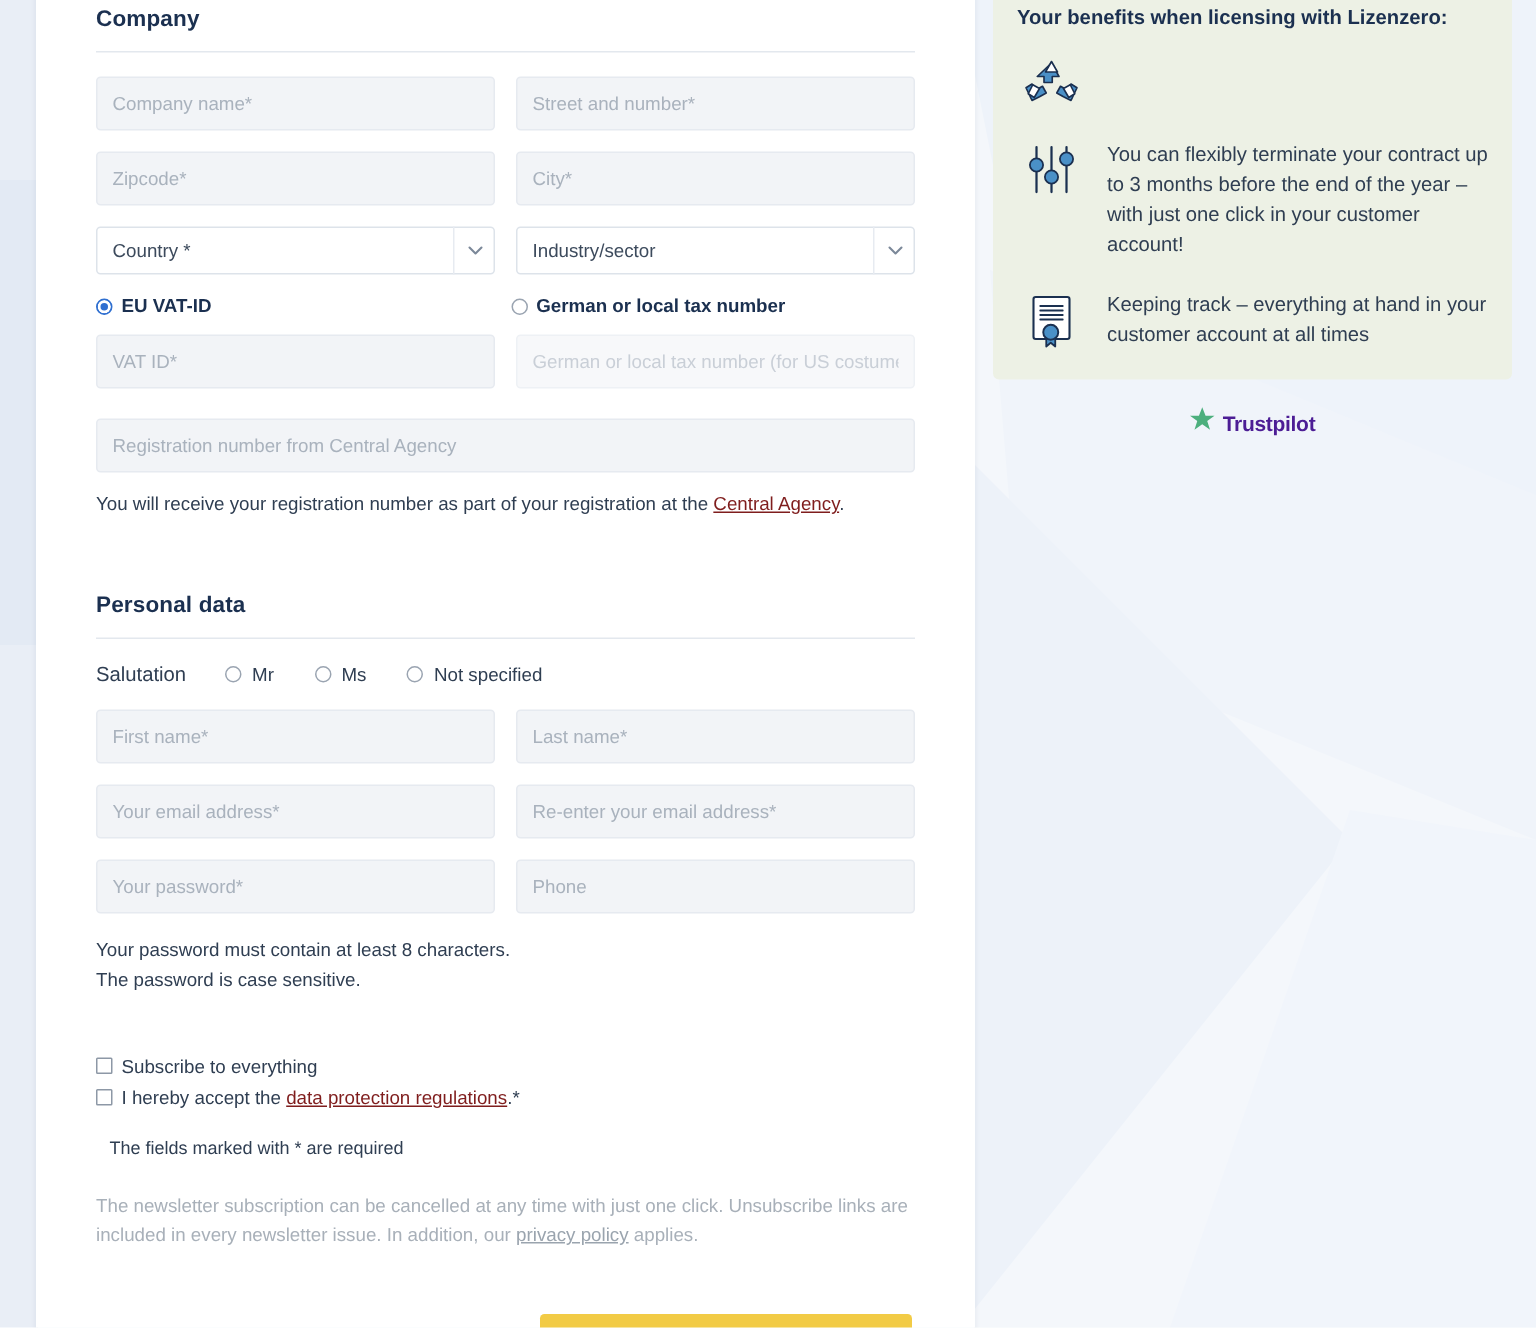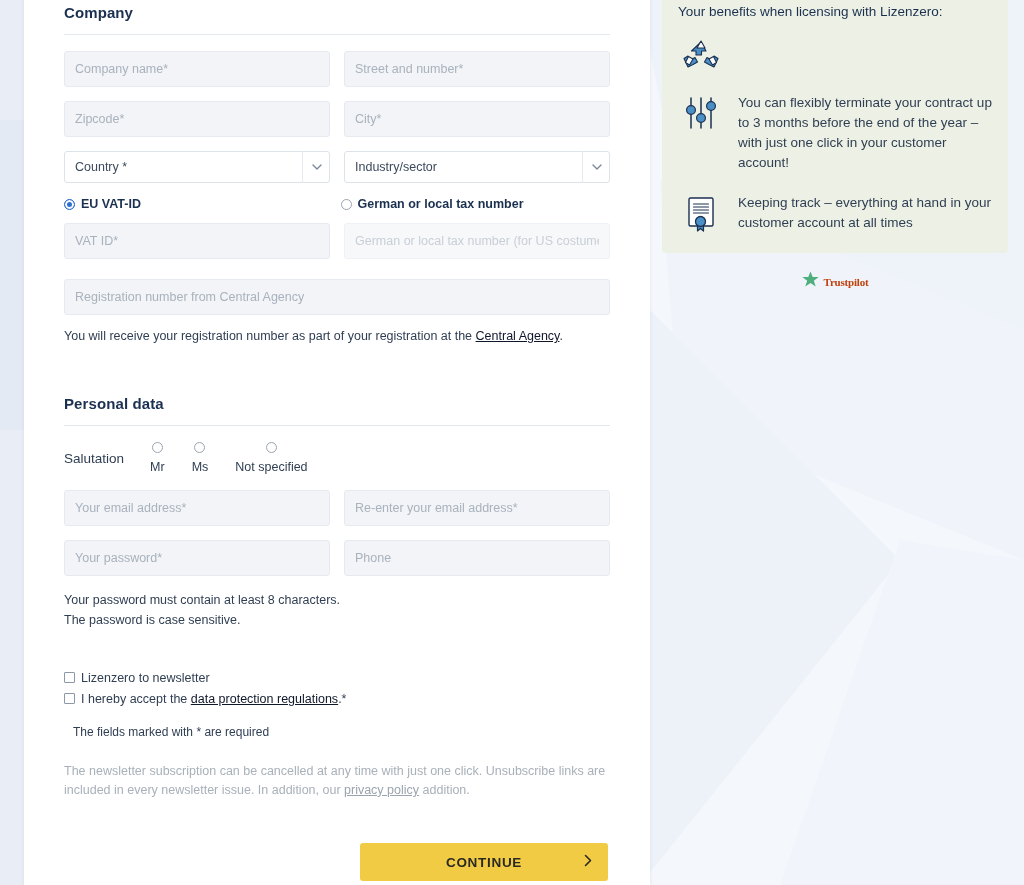--- a/index.html
+++ b/index.html
@@ -108,33 +108,33 @@
   }
   .rad.on { border-color: #2f6fd0; background: #2f6fd0; box-shadow: inset 0 0 0 2px #fff; }
   .rad-lbl { font-size: 12.5px; font-weight: bold; color: #1b3050; }
 
   .helper {
     font-size: 12.5px;
     color: #2f3e52;
     margin-top: 9px;
     margin-bottom: 0;
   }
-  a.link { color: #0f172a; text-decoration: underline; }
+  a.link { color: #7f1d1d; text-decoration: underline; }
   a.link.dim { color: #9aa4ae; }
 
   .spacer-lg { height: 48px; }
 
   
   .salutation {
     display: flex; align-items: center;
     gap: 12px;
     margin-bottom: 16px;
   }
   .sal-label { font-size: 13.5px; color: #2f3e52; margin-right: 14px; }
-  .sal-opt { display: flex; align-items: center; gap: 7px; margin-right: 15px; flex-direction: column; }
+  .sal-opt { display: flex; align-items: center; gap: 7px; margin-right: 15px; }
   .sal-opt .rad { width: 11px; height: 11px; }
   .sal-txt { font-size: 12.5px; color: #2f3e52; }
 
   .pw-note { font-size: 12.5px; color: #2f3e52; line-height: 20px; margin-top: 6px; }
 
   .checks { margin-top: 40px; }
   .check-row { display: flex; align-items: flex-start; gap: 6px; margin-bottom: 5px; }
   .cbx {
     width: 11px; height: 11px; flex: none;
     border: 1px solid #8d98a6; background: #fff; border-radius: 1px;
@@ -172,33 +172,33 @@
   .cta-arrow { position: absolute; right: 16px; top: 50%; transform: translateY(-50%); color: #2a2a22; }
 
   
   .side { position: absolute; left: 662px; top: -10px; width: 346px; }
   .benefits {
     background: #edf1e5;
     border-radius: 4px;
     padding: 14px 16px 18px 16px;
   }
   .benefits-title {
-    font-size: 13.5px; font-weight: normal; color: #1b3050;
+    font-size: 13.5px; font-weight: bold; color: #1b3050;
     margin-bottom: 18px;
   }
   .benefit { display: flex; gap: 14px; margin-bottom: 20px; align-items: flex-start; }
   .benefit:last-child { margin-bottom: 2px; }
   .benefit-icon { width: 46px; flex: none; display: flex; justify-content: center; padding-top: 2px; }
   .benefit-text { font-size: 13.5px; color: #2f3e52; line-height: 20px; }
 
   .trustpilot {
     display: flex; align-items: center; justify-content: center;
     gap: 5px; margin-top: 18px;
   }
-  .tp-name { font-size: 11px; font-weight: bold; color: #c2410c; letter-spacing: -.2px; font-family: Liberation Serif, serif; }
+  .tp-name { font-size: 14px; font-weight: bold; color: #4c1d95; letter-spacing: -.2px; }
 </style>
 </head>
 <body>
 
 <div class="bg-deco">
   <svg width="1024" height="885" viewBox="0 0 1024 885">
     <rect x="0" y="0" width="1024" height="885" fill="#f4f7fb"></rect>
     <polygon points="640,0 1024,0 1024,330 700,300" fill="#eef3fa"></polygon>
     <polygon points="660,180 1024,330 1024,560 680,420" fill="#f0f4fa"></polygon>
     <polygon points="640,300 900,560 640,885" fill="#edf2f9"></polygon>
@@ -297,20 +297,28 @@
         <span class="sal-opt">
           <span class="rad"></span>
           <span class="sal-txt">Ms</span>
         </span>
         <span class="sal-opt">
           <span class="rad"></span>
           <span class="sal-txt">Not specified</span>
         </span>
       </div>
 
+      <div class="row">
+        <div class="col">
+          <input class="field" type="text" placeholder="First name*" style="">
+        </div>
+        <div class="col">
+          <input class="field" type="text" placeholder="Last name*" style="">
+        </div>
+      </div>
 
       <div class="row">
         <div class="col">
           <input class="field" type="text" placeholder="Your email address*" style="">
         </div>
         <div class="col">
           <input class="field" type="text" placeholder="Re-enter your email address*" style="">
         </div>
       </div>
 
@@ -322,32 +330,32 @@
           <input class="field" type="text" placeholder="Phone" style="">
         </div>
       </div>
 
       <div class="pw-note">Your password must contain at least 8 characters.</div>
       <div class="pw-note" style="margin-top:0;">The password is case sensitive.</div>
 
       <div class="checks">
         <div class="check-row">
           <span class="cbx"></span>
-          <span class="check-txt">Lizenzero to newsletter</span>
+          <span class="check-txt">Subscribe to everything</span>
         </div>
         <div class="check-row">
           <span class="cbx"></span>
           <span class="check-txt"><span>I hereby accept the </span><a class="link" href="#">data protection regulations</a><span>.*</span></span>
         </div>
       </div>
 
       <div class="required-note">The fields marked with * are required</div>
 
       <p class="newsletter-note">
-        <span>The newsletter subscription can be cancelled at any time with just one click. Unsubscribe links are included in every newsletter issue. In addition, our </span><a class="link dim" href="#">privacy policy</a><span> addition.</span>
+        <span>The newsletter subscription can be cancelled at any time with just one click. Unsubscribe links are included in every newsletter issue. In addition, our </span><a class="link dim" href="#">privacy policy</a><span> applies.</span>
       </p>
 
       <div class="cta-row">
         <button class="cta">
           <span class="cta-label">CONTINUE</span>
           <span class="cta-arrow">
             <svg width="8" height="13" viewBox="0 0 8 13">
                 <path d="M1.5 1.5l5 5-5 5" stroke="#2a2a22" stroke-width="1.6" fill="none" stroke-linecap="round" stroke-linejoin="round"></path>
               </svg>
           </span>

